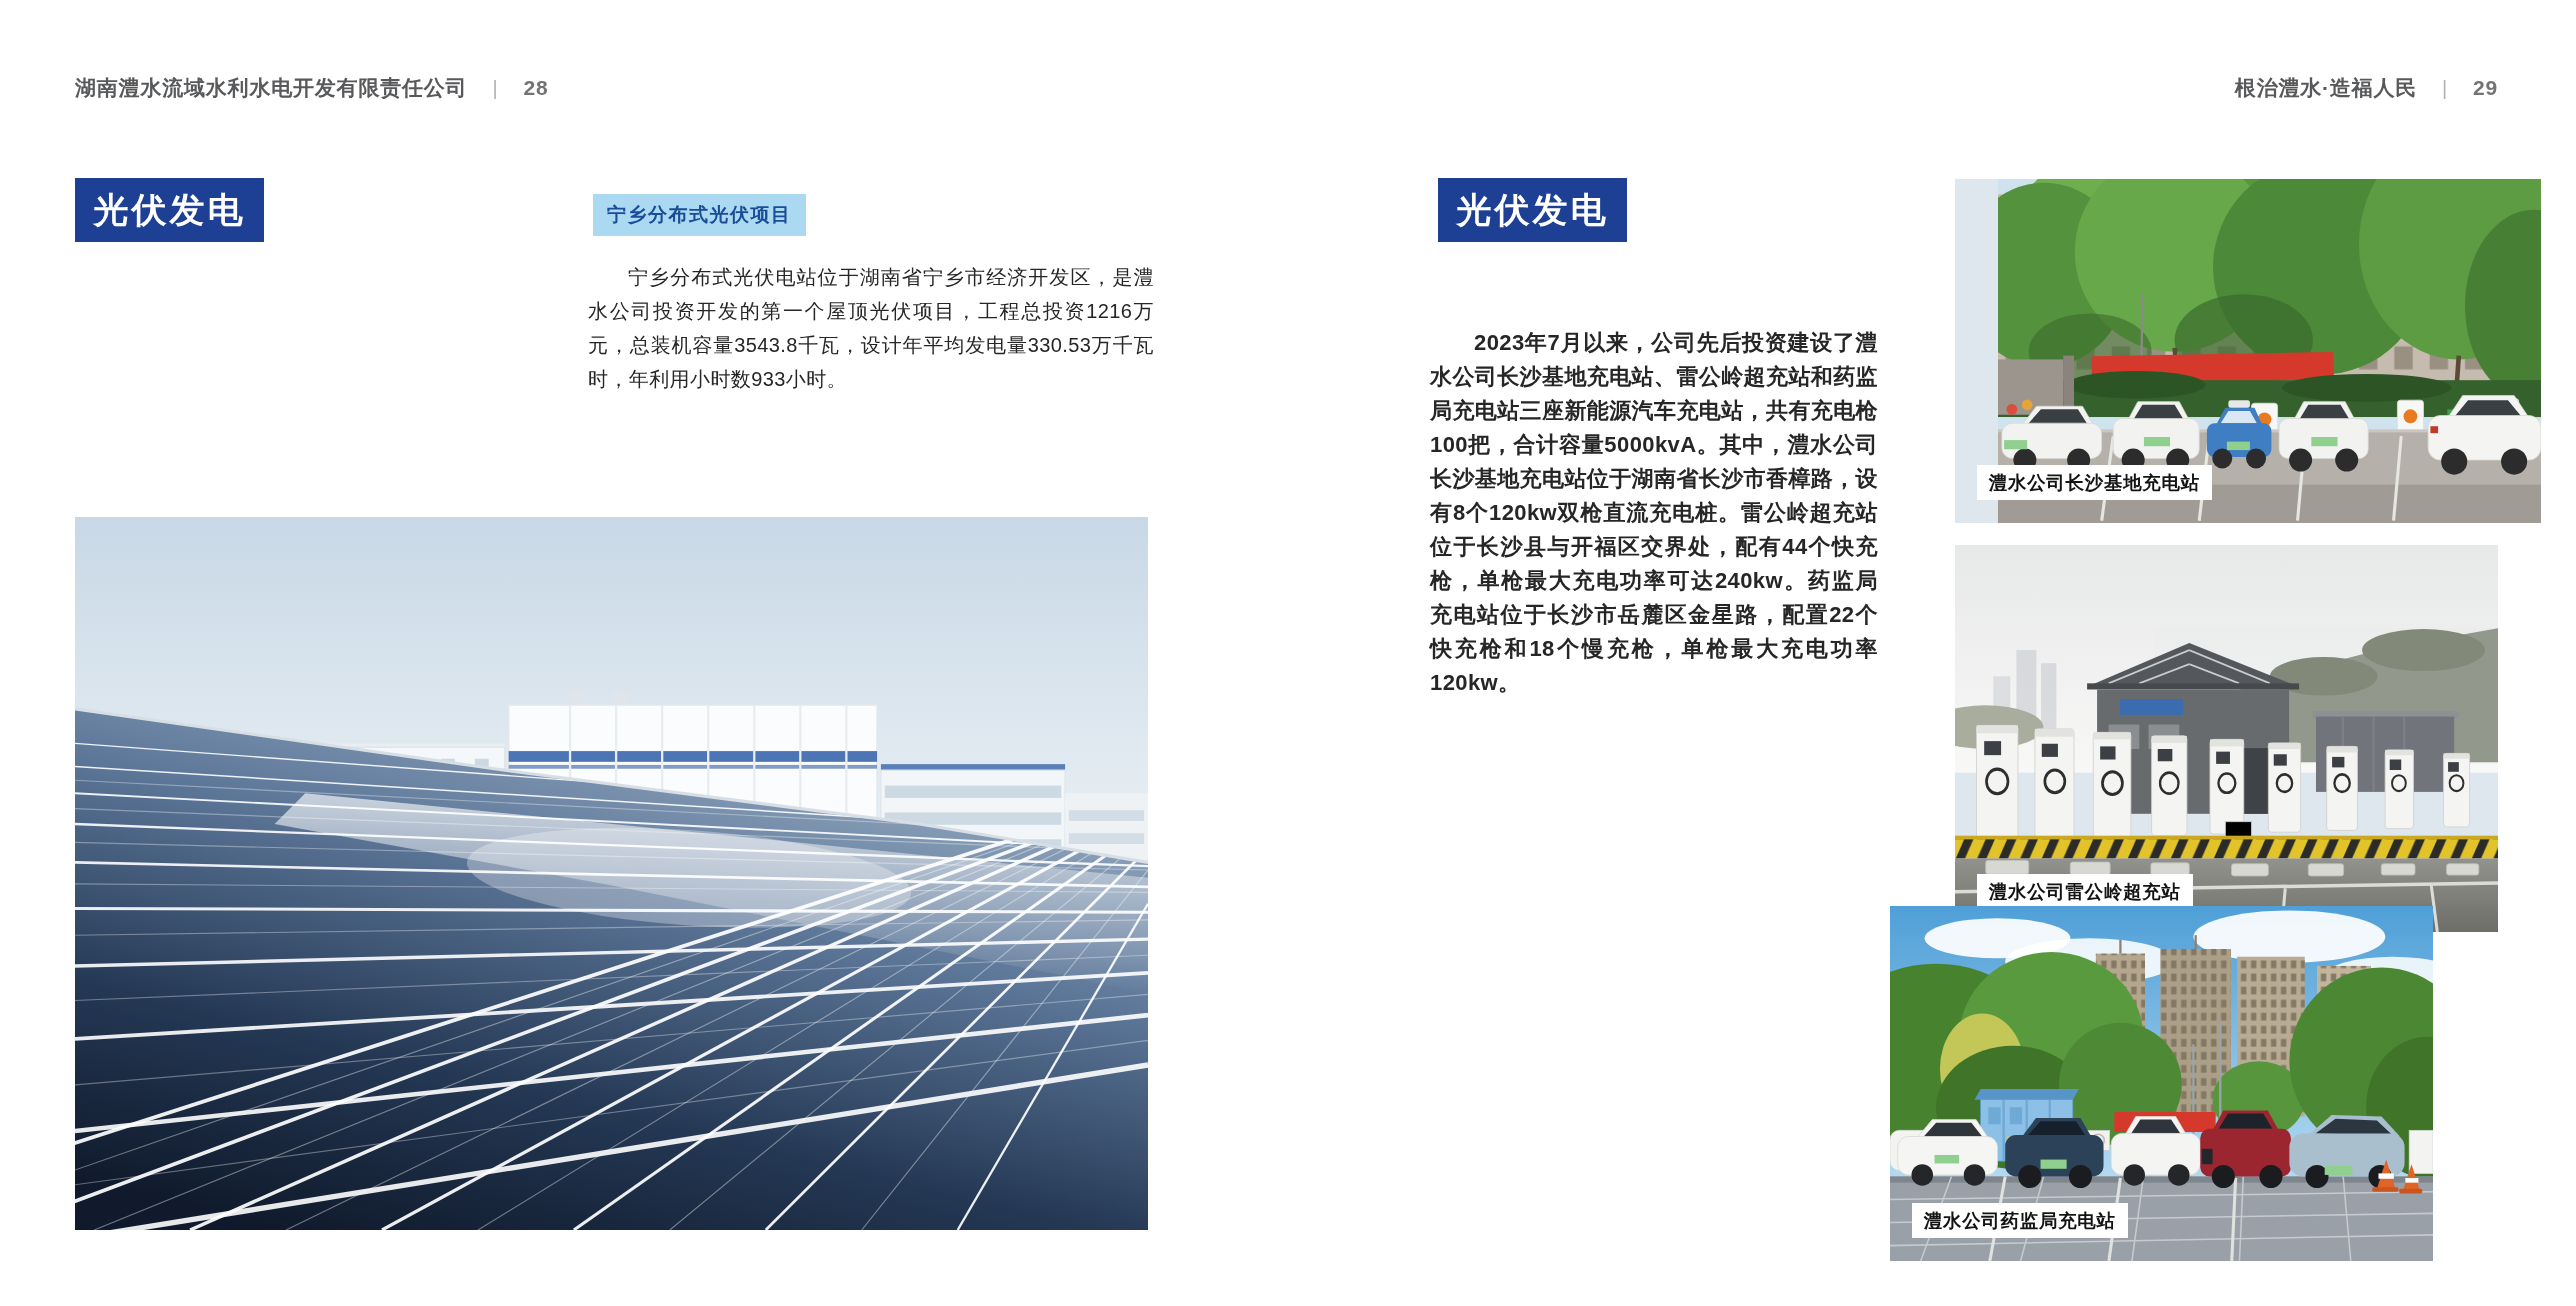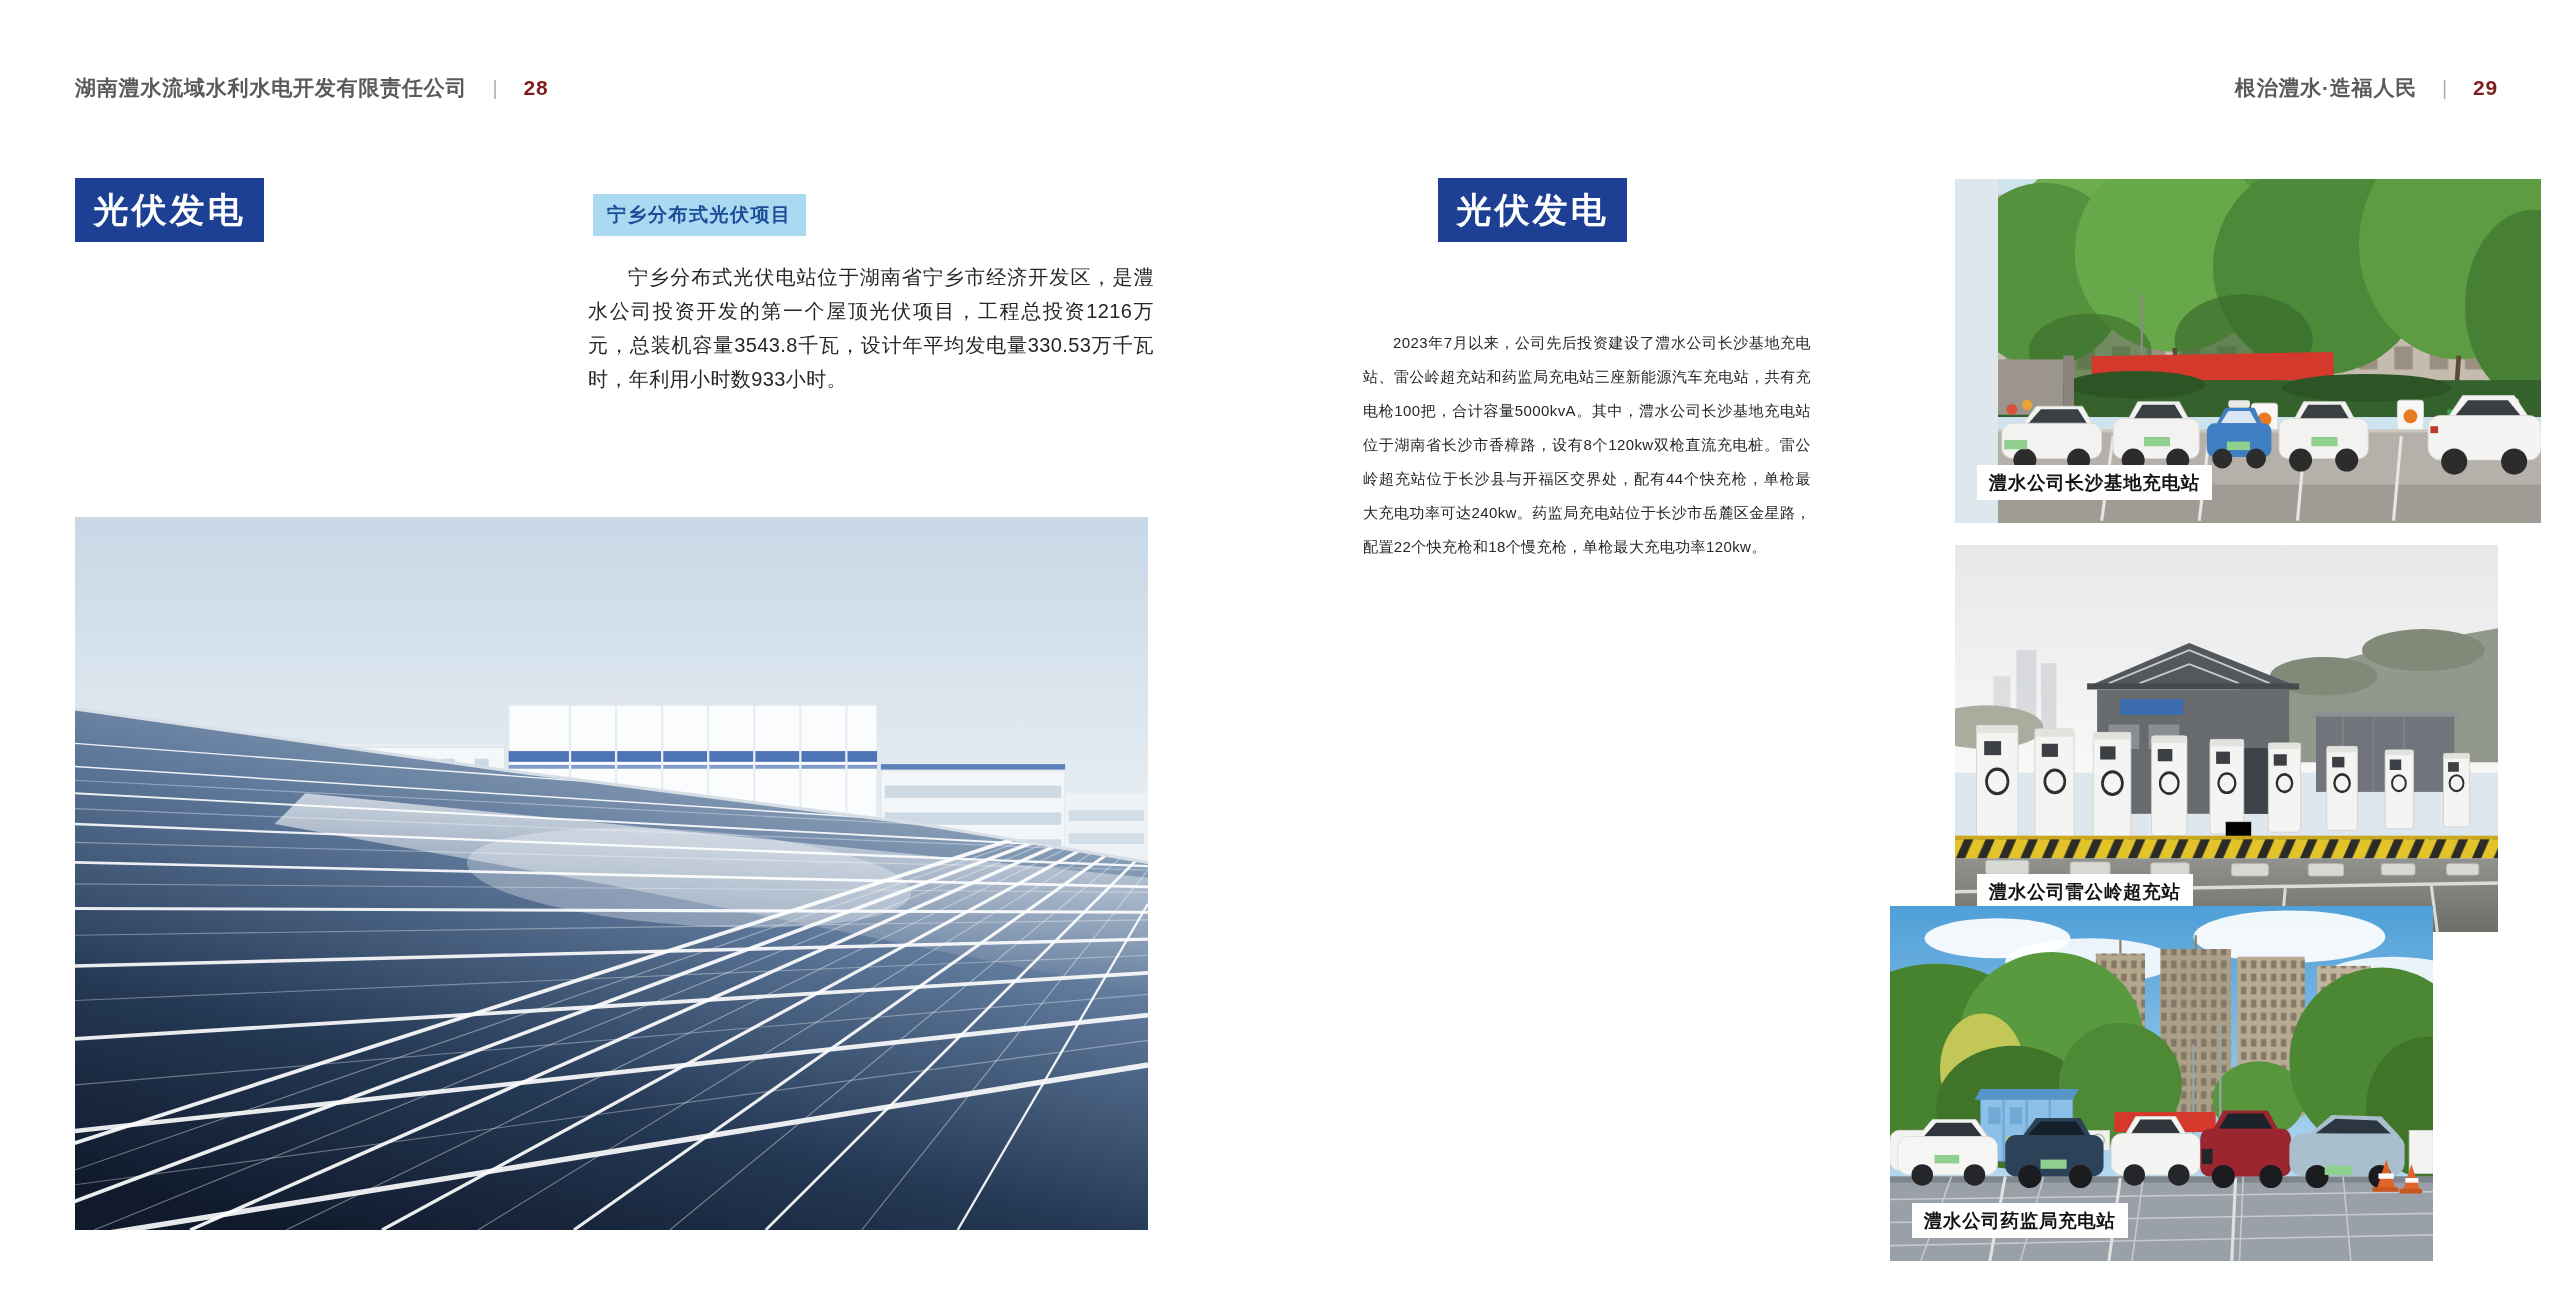--- a/index.html
+++ b/index.html
@@ -4,35 +4,35 @@
 <style>
   html,body{margin:0;padding:0;background:#fff;}
   .spread{position:relative;width:2576px;height:1306px;background:#ffffff;
     font-family:"Liberation Sans","DejaVu Sans",sans-serif;overflow:hidden;}
   
   .hdr{position:absolute;top:74px;display:flex;align-items:center;
     font-size:21px;font-weight:700;color:#58595b;letter-spacing:0.8px;gap:8px;}
   .hdr-left{left:75px;}
   .hdr-right{right:78px;justify-content:center;}
   .hdr .sep{color:#b3b3b3;font-weight:400;margin:0 17px;font-size:20px;}
-  .hdr .pgnum{color:#7f1d1d;}
+  .hdr .pgnum{color:#737373;}
   
   .title-box{position:absolute;display:inline-flex;align-items:center;height:64px;
     padding:0 18.4px;background:#1d4094;color:#ffffff;font-size:35px;font-weight:700;
     letter-spacing:3.1px;}
   .tb-left{left:75px;top:178px;}
   .tb-right{left:1438px;top:178px;}
   
   .subtitle-bar{position:absolute;left:593px;top:194px;display:inline-flex;align-items:center;
     height:42px;padding:0 14px;background:#abd9f1;color:#1b4c97;font-size:19px;
     font-weight:700;letter-spacing:1.5px;}
   
   .para{position:absolute;color:#262626;text-align:justify;text-indent:2em;margin:0;}
   .para-left{left:588px;top:260px;width:566px;font-size:20px;line-height:34px;letter-spacing:0.4px;}
-  .para-right{left:1363px;top:326px;width:448px;font-size:15px;line-height:34px;letter-spacing:0.4px;}
+  .para-right{left:1430px;top:326px;width:448px;font-size:22px;line-height:34px;letter-spacing:0.4px;font-weight:bold;}
   
   .photo{position:absolute;overflow:hidden;background:#dfe7ee;}
   .photo svg{display:block;width:100%;height:100%;}
   .photo-solar{left:75px;top:517px;width:1073px;height:713px;}
   .photo-cs1{left:1955px;top:179px;width:543px;height:344px;padding-left:43px;}
   .photo-cs2{left:1955px;top:545px;width:543px;height:387px;}
   .photo-cs3{left:1890px;top:906px;width:543px;height:355px;}
   .caption{position:absolute;left:21.5px;bottom:23px;background:#ffffff;color:#141414;
     font-size:18.4px;font-weight:700;padding:6.1px 12.3px;line-height:1.25;white-space:nowrap;
     letter-spacing:0.8px;}

